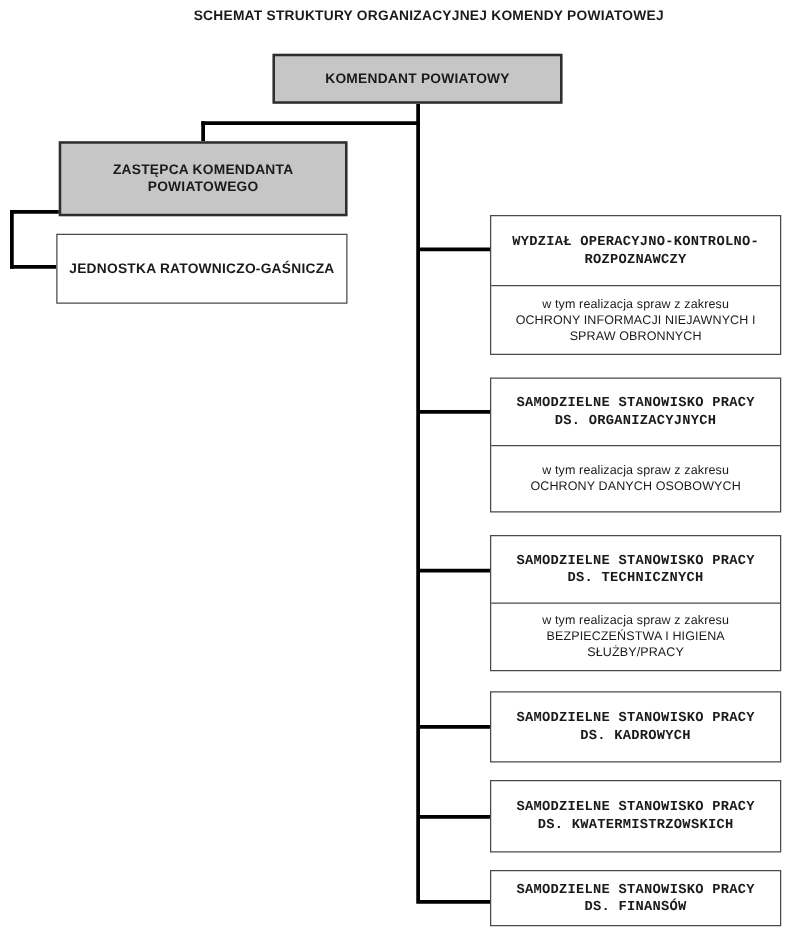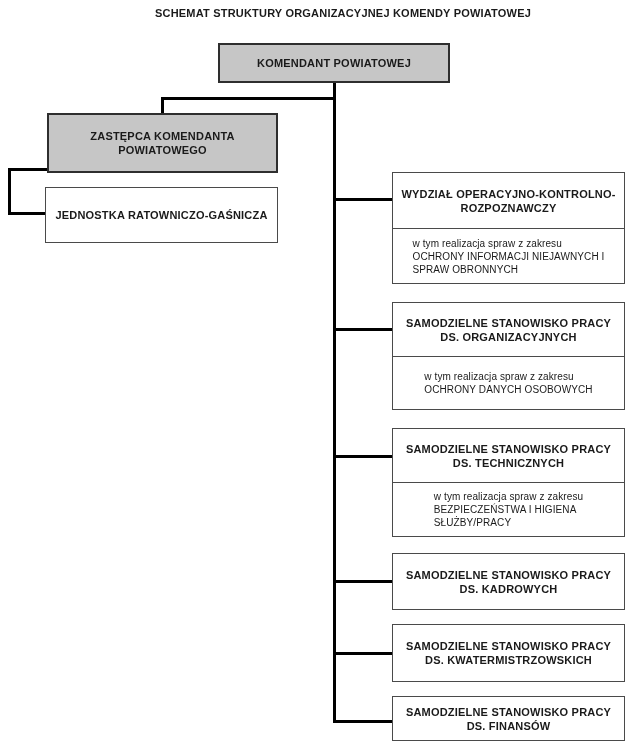--- a/index.html
+++ b/index.html
@@ -21,24 +21,24 @@
   }
   .box.gray{background:var(--gray,#c6c6c6);border:2px solid #2e2e2e;}
   .box.white{background:var(--white,#fff);border:1px solid #4a4a4a;}
   .label{white-space:pre-line;}
   .group{
     position:absolute;left:392px;width:233px;background:var(--white,#fff);
     border:1px solid #4a4a4a;box-sizing:border-box;
   }
   .gmain{
     display:flex;align-items:center;justify-content:center;text-align:center;
-    font-weight:bold;font-size:11px;line-height:14px;letter-spacing:.2px;
+    font-weight:bold;font-size:11px;line-height:14px;letter-spacing:.2px;font-family:Liberation Mono, monospace;
   }
   .gnote{
-    display:flex;align-items:center;justify-content:center;text-align:left;
+    display:flex;align-items:center;justify-content:center;text-align:center;
     font-weight:normal;font-size:10px;line-height:13px;
     border-top:1px solid #4a4a4a;letter-spacing:.1px;
   }
 </style>
 </head>
 <body>
 
 <div class="stage">
 
   <div class="chart-title">
@@ -53,21 +53,21 @@
   <div class="line" style="left:8px;top:168px;width:3px;height:47px;"></div>
   <div class="line" style="left:8px;top:212px;width:37px;height:3px;"></div>
   <div class="line" style="left:336px;top:198px;width:56px;height:3px;"></div>
   <div class="line" style="left:336px;top:328px;width:56px;height:3px;"></div>
   <div class="line" style="left:336px;top:455px;width:56px;height:3px;"></div>
   <div class="line" style="left:336px;top:580px;width:56px;height:3px;"></div>
   <div class="line" style="left:336px;top:652px;width:56px;height:3px;"></div>
   <div class="line" style="left:336px;top:720px;width:56px;height:3px;"></div>
 
   <div class="box gray" style="left:218px;top:43px;width:232px;height:40px;">
-    <span class="label">KOMENDANT POWIATOWEJ</span>
+    <span class="label">KOMENDANT POWIATOWY</span>
   </div>
 
   <div class="box gray" style="left:47px;top:113px;width:231px;height:60px;">
     <span class="label">ZASTĘPCA KOMENDANTA
 POWIATOWEGO</span>
   </div>
 
   <div class="box white" style="left:45px;top:187px;width:233px;height:56px;">
     <span class="label">JEDNOSTKA RATOWNICZO-GAŚNICZA</span>
   </div>

